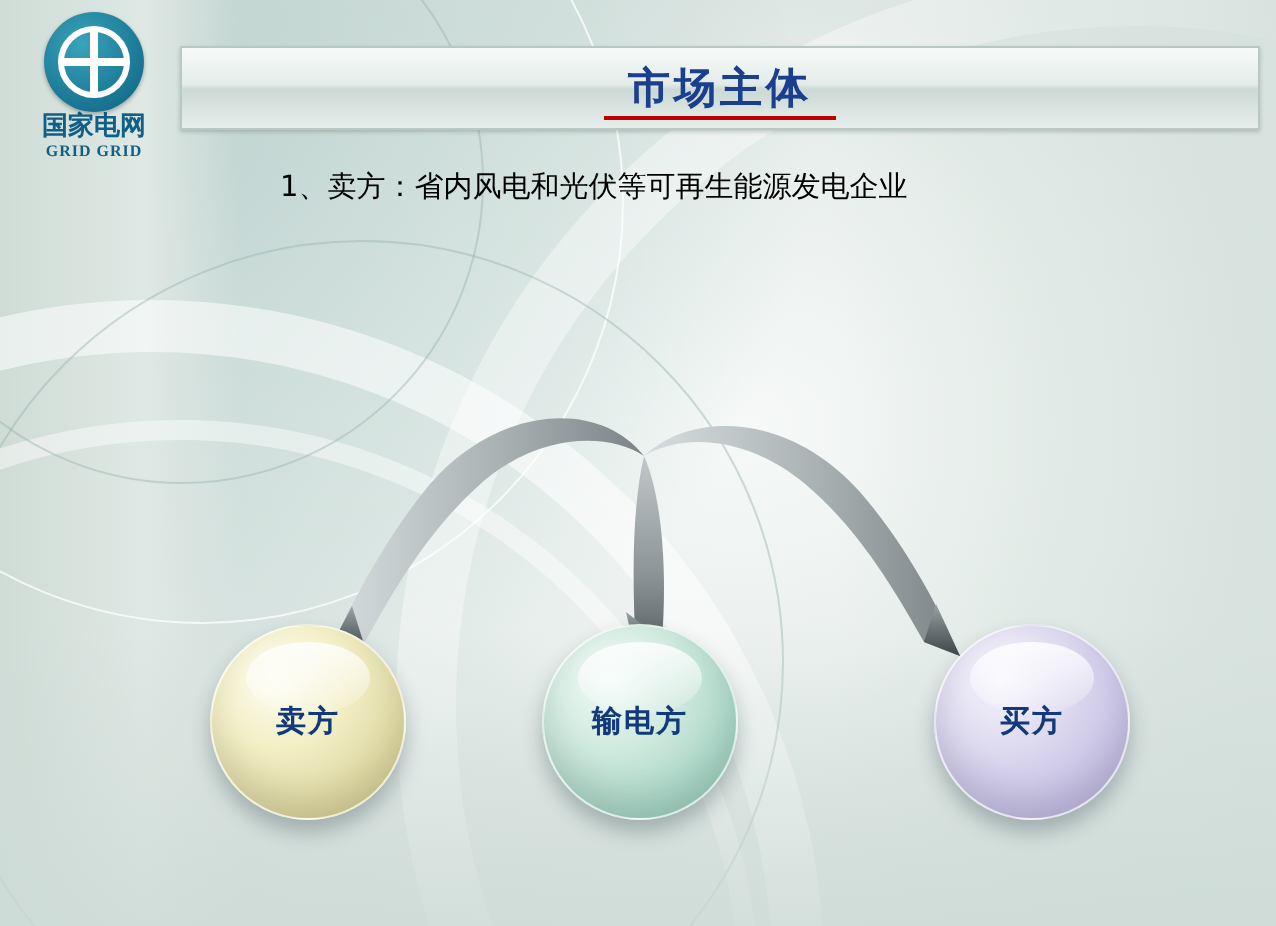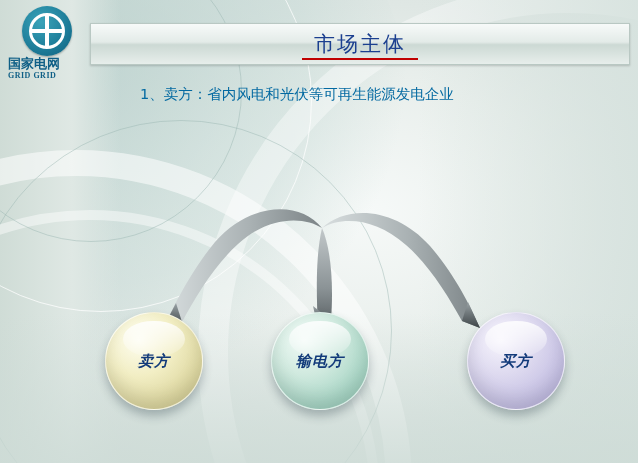--- a/index.html
+++ b/index.html
@@ -72,21 +72,21 @@
     position: absolute;
     left: 0; right: 0; bottom: 0; height: 150px;
     background: linear-gradient(to top, rgba(205,219,214,0.8) 0%, rgba(205,219,214,0) 100%);
   }
 
   
   .logo {
     position: absolute;
     left: 8px; top: 6px;
     width: 78px; height: 70px;
-    text-align: left;
+    text-align: center;
   }
   .logo-circle {
     position: relative;
     width: 50px; height: 50px;
     margin: 0 auto;
     border-radius: 50%;
     background: radial-gradient(circle at 38% 32%, #3aa3b9 0%, #1f7f9b 55%, #0d5f7d 100%);
     box-shadow: 0 1px 2px rgba(0,0,0,0.3);
   }
   .logo-circle .inner {
@@ -137,42 +137,42 @@
     background: linear-gradient(to bottom, #f7faf9 0%, #e3ebe8 45%, #ccd9d4 52%, #e7eeeb 100%);
     border: 1px solid #b9c8c3;
     box-shadow: 0 1px 2px rgba(0,0,0,0.18);
   }
   .title-text {
     position: absolute;
     left: 0; right: 0; top: 6px;
     text-align: center;
     font-family: "DejaVu Sans", sans-serif;
     font-size: 21px;
-    font-weight: normal;
+    font-weight: bold;
     color: #1b3f8f;
     letter-spacing: 2px;
   }
   .title-underline {
     position: absolute;
     left: 50%;
     transform: translateX(-50%);
     top: 34px;
     width: 116px;
     height: 2px;
     background: #c00000;
   }
 
   
   .bullets {
     position: absolute;
     left: 140px; top: 80px;
     width: 440px;
     font-family: "DejaVu Sans", sans-serif;
     font-size: 14.5px;
-    color: #0369a1;
+    color: #000000;
     line-height: 29px;
   }
   .bullet-line {
     white-space: nowrap;
   }
 
   
   .arc-svg {
     position: absolute;
     left: 0; top: 150px;
@@ -197,21 +197,20 @@
   .sphere .label {
     position: absolute;
     left: 0; right: 0; top: 50%;
     transform: translateY(-50%);
     text-align: center;
     font-family: "DejaVu Sans", sans-serif;
     font-size: 15px;
     font-weight: bold;
     color: #123a7a;
     letter-spacing: 1px;
-    font-style: italic;
   }
   .sphere-seller {
     left: 105px; top: 312px;
     background: radial-gradient(circle at 34% 28%, #fdfdf0 0%, #f2eec4 38%, #ded8a2 70%, #c9c389 100%);
   }
   .sphere-transmit {
     left: 271px; top: 312px;
     background: radial-gradient(circle at 34% 28%, #f2fbf7 0%, #cfe9de 38%, #a9d6c6 70%, #8fc5b2 100%);
   }
   .sphere-buyer {

